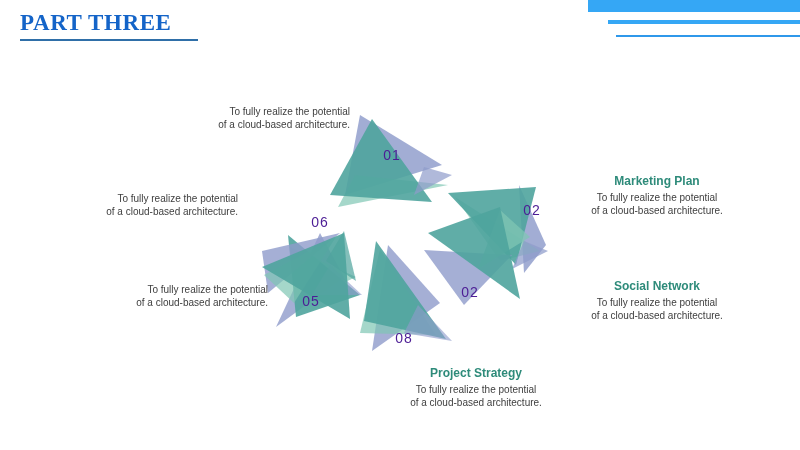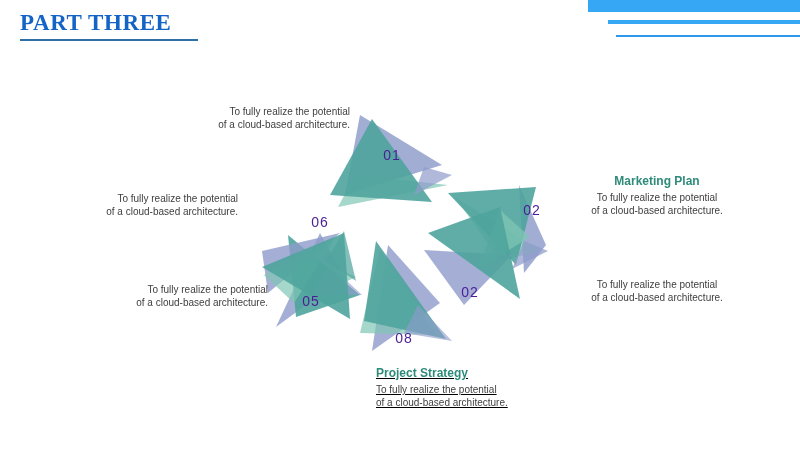--- a/index.html
+++ b/index.html
@@ -94,21 +94,21 @@
     margin-bottom: 2px;
     white-space: nowrap;
   }
   .node-desc {
     font-size: 10px;
     color: #404040;
     line-height: 13px;
   }
   .align-right  { text-align: right; }
   .align-left   { text-align: center;  }
-  .align-center {  text-decoration: underline;}
+  .align-center { text-align: center;}
 </style>
 </head>
 <body>
 
 <div id="slide">
 
   <div id="title-block">
     <div id="page-title">PART THREE</div>
     <div id="title-rule"></div>
   </div>
@@ -175,20 +175,21 @@
       <div class="node-desc">of a cloud-based architecture.</div>
     </div>
 
     <div class="node-text align-left" style="left:552px; top:118px; width:210px;">
       <div class="node-heading">Marketing Plan</div>
       <div class="node-desc">To fully realize the potential</div>
       <div class="node-desc">of a cloud-based architecture.</div>
     </div>
 
     <div class="node-text align-left" style="left:552px; top:223px; width:210px;">
+      <div class="node-heading">Social Network</div>
       <div class="node-desc">To fully realize the potential</div>
       <div class="node-desc">of a cloud-based architecture.</div>
     </div>
 
     <div class="node-text align-center" style="left:376px; top:310px; width:200px;">
       <div class="node-heading">Project Strategy</div>
       <div class="node-desc">To fully realize the potential</div>
       <div class="node-desc">of a cloud-based architecture.</div>
     </div>
 

